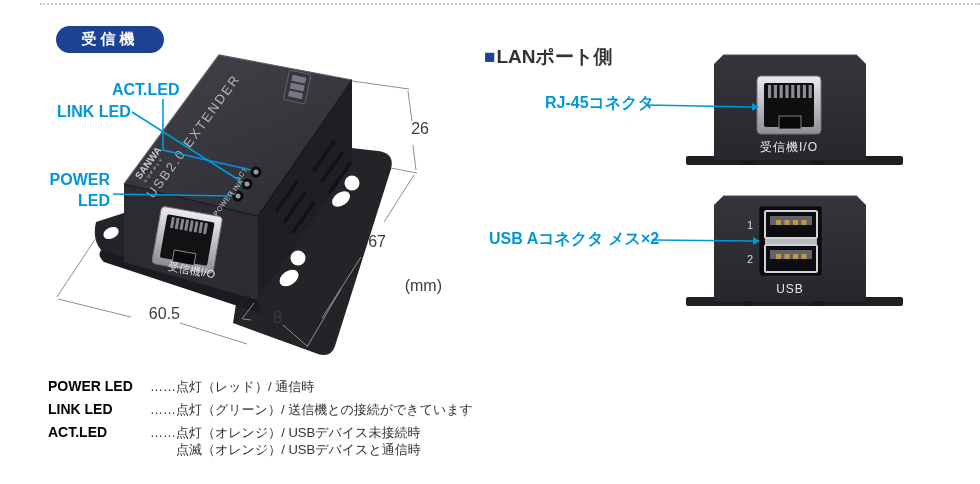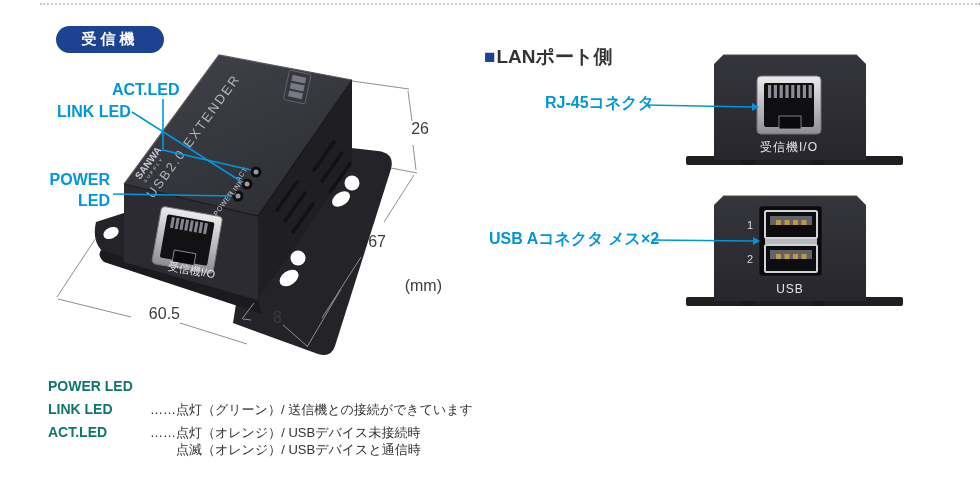--- a/index.html
+++ b/index.html
@@ -12,21 +12,21 @@
            color:#fff; font-size:15px; font-weight:bold; letter-spacing:4px;
            display:flex; align-items:center; justify-content:center; z-index:3; }
   #scene { left:0; top:0; z-index:1; }
   .callout-label { color:#0096dc; font-size:16px; font-weight:600; z-index:3; white-space:nowrap; }
   .dim-label { color:#3b3b3b; font-size:16px; z-index:3; text-align:right; white-space:nowrap; }
   .section-heading { font-size:19px; font-weight:bold; color:#333; z-index:3; white-space:nowrap; }
   .section-heading .bullet { color:#1d4293; margin-right:1px; }
   #power-label { text-align:right; line-height:21px; }
   #legend { left:48px; top:378px; z-index:3; }
   .legend-row { display:flex; margin-bottom:6px; }
-  .legend-label { width:102px; color:#0f766e; font-size:14px; font-weight:600; line-height:17px; }
+  .legend-label { width:102px; color:#000000; font-size:14px; font-weight:600; line-height:17px; }
   .legend-text { color:#333; font-size:13px; line-height:17px; }
   .legend-text .l2 { padding-left:26px; }
   svg text { font-family:"Liberation Sans", sans-serif; }
 </style>
 </head>
 <body>
 
 <div id="canvas">
 
   <div id="top-rule" class="abs"></div>
@@ -224,20 +224,21 @@
   <div class="abs section-heading" style="left:484px; top:44px;">
     <span class="bullet">■</span><span>LANポート側</span>
   </div>
   <div class="abs callout-label" style="left:545px; top:93px;">RJ-45コネクタ</div>
 
   <div class="abs callout-label" style="left:489px; top:229px;">USB Aコネクタ メス×2</div>
 
   <div id="legend" class="abs">
     <div class="legend-row">
       <div class="legend-label">POWER LED</div>
+      <div class="legend-text">……点灯（レッド）/ 通信時</div>
     </div>
     <div class="legend-row">
       <div class="legend-label">LINK LED</div>
       <div class="legend-text">……点灯（グリーン）/ 送信機との接続ができています</div>
     </div>
     <div class="legend-row">
       <div class="legend-label">ACT.LED</div>
       <div class="legend-text">
         <div>……点灯（オレンジ）/ USBデバイス未接続時</div>
         <div class="l2">点滅（オレンジ）/ USBデバイスと通信時</div>

